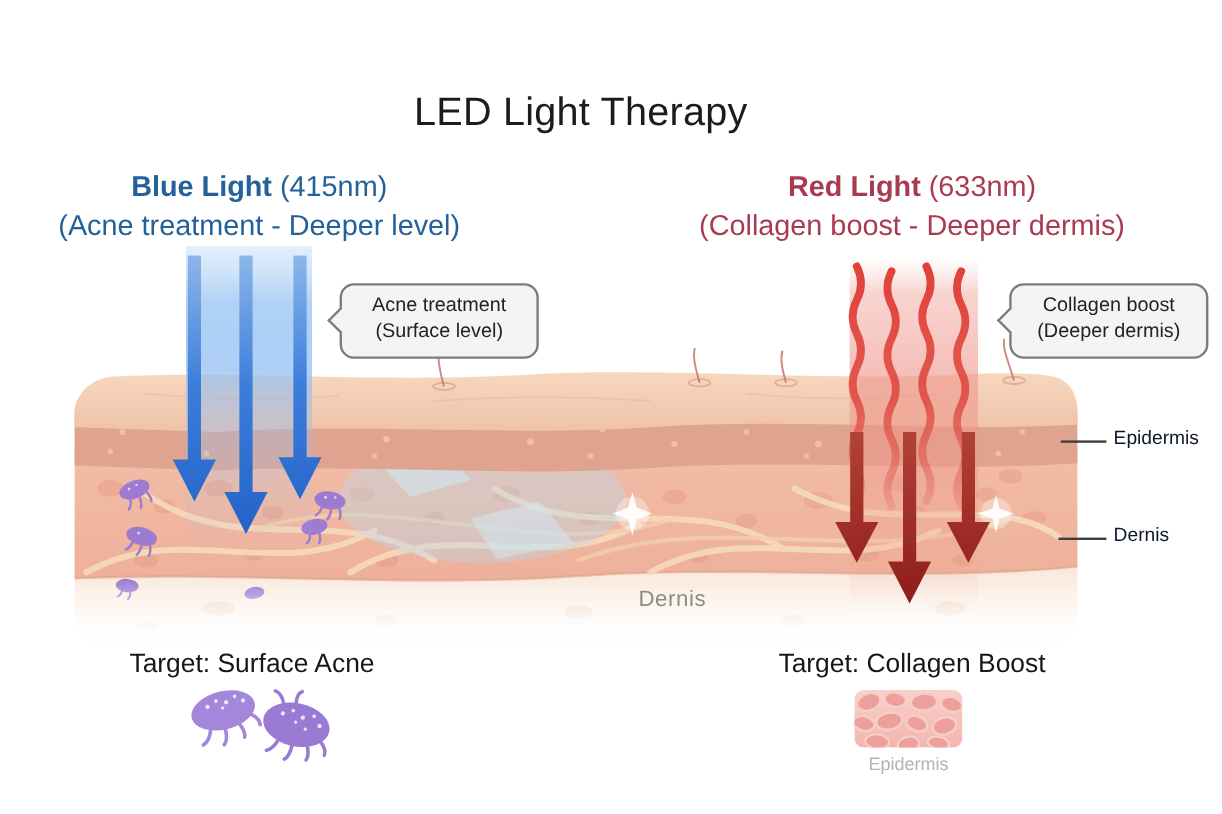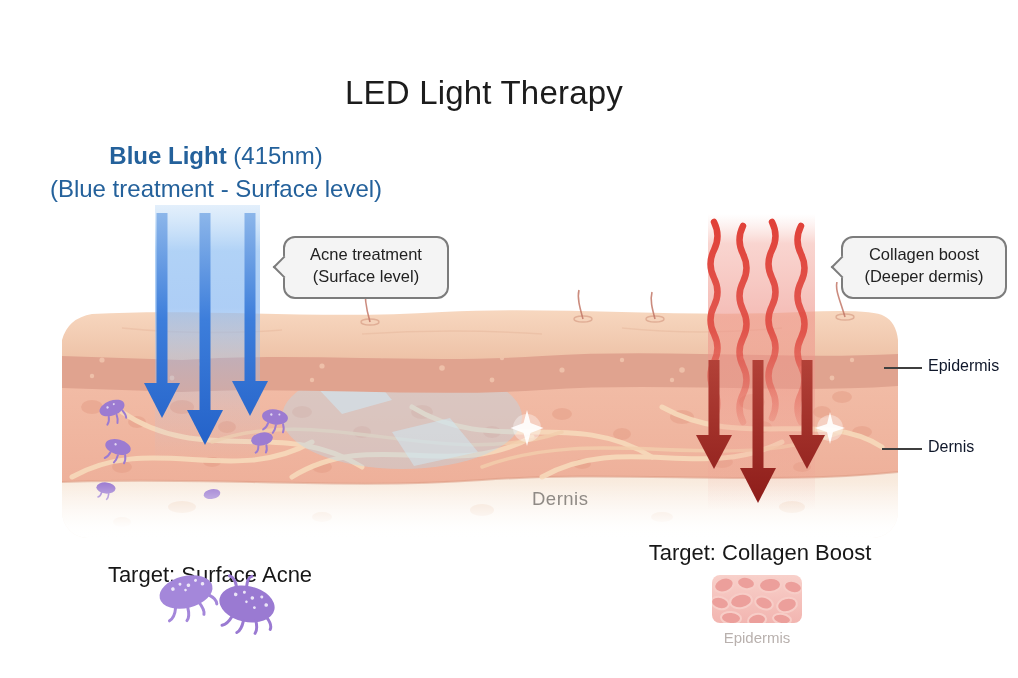--- a/index.html
+++ b/index.html
@@ -36,38 +36,42 @@
   }
   .callout.left{left:283px;top:236px;}
   .callout.right{left:841px;top:236px;}
   
   .layer-line{height:2px;background:#3f3f3f;z-index:5;}
   .layer-label{font-size:16px;color:#0f172a;z-index:5;}
   
   .watermark{left:532px;top:488px;font-size:18.5px;color:var(--muted-gray,#8f8a85);letter-spacing:.5px;z-index:4;}
   
   .target{top:540px;text-align:center;font-size:22px;font-weight:500;color:#171717;}
-  .target.left{left:40px;width:340px;margin-top:22px;}
+  .target.left{left:40px;width:340px;}
   .target.right{left:590px;width:340px;}
   .icon-caption{left:707px;top:629px;width:100px;text-align:center;font-size:15px;color:var(--caption-gray,#b9b1ae);}
   svg{display:block;}
   .z1{z-index:1}.z2{z-index:2}
 </style>
 </head>
 <body>
 
 <div id="stage">
 
   <div class="abs title">LED Light Therapy</div>
 
   <div class="abs heading blue">
     <div><span class="hb">Blue Light</span> <span>(415nm)</span></div>
-    <div>(Blue treatment - Surface level)</div>
+    <div>(Acne treatment - Deeper level)</div>
   </div>
 
+  <div class="abs heading red">
+    <div><span class="hb">Red Light</span> <span>(633nm)</span></div>
+    <div>(Collagen boost - Deeper dermis)</div>
+  </div>
 
   <svg class="abs z1" style="left:62px;top:282px;" width="836" height="256" viewBox="0 0 836 256">
     <defs>
       <clipPath id="skinClip">
           <rect x="0" y="26" width="836" height="230" rx="26"></rect>
         </clipPath>
       <linearGradient id="gTop" x1="0" y1="0" x2="0" y2="1">
         <stop offset="0%" stop-color="#f7d7bf"></stop>
           <stop offset="100%" stop-color="#eec2a7"></stop>
       </linearGradient>

